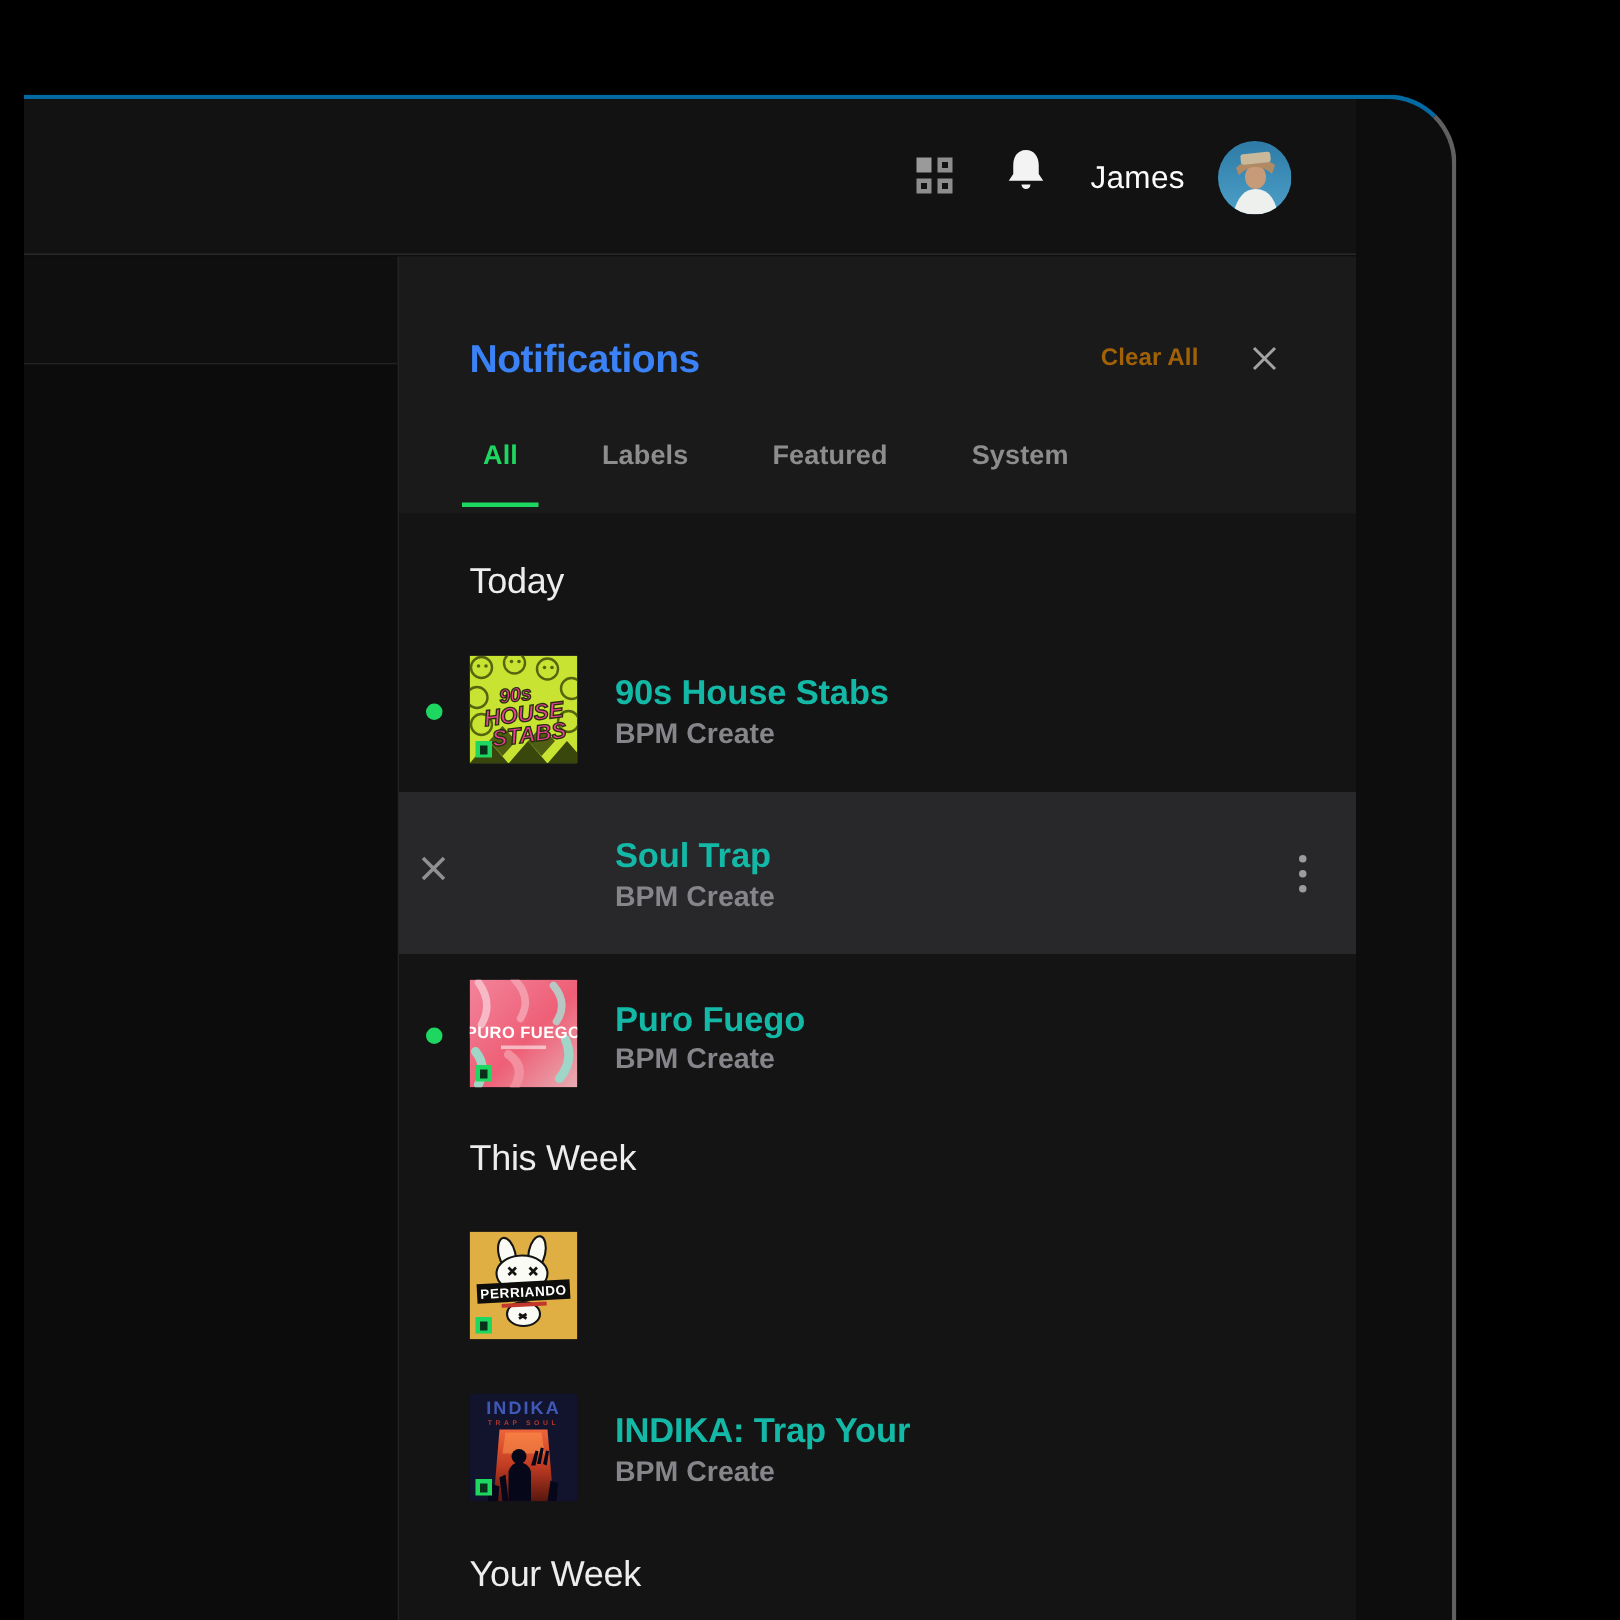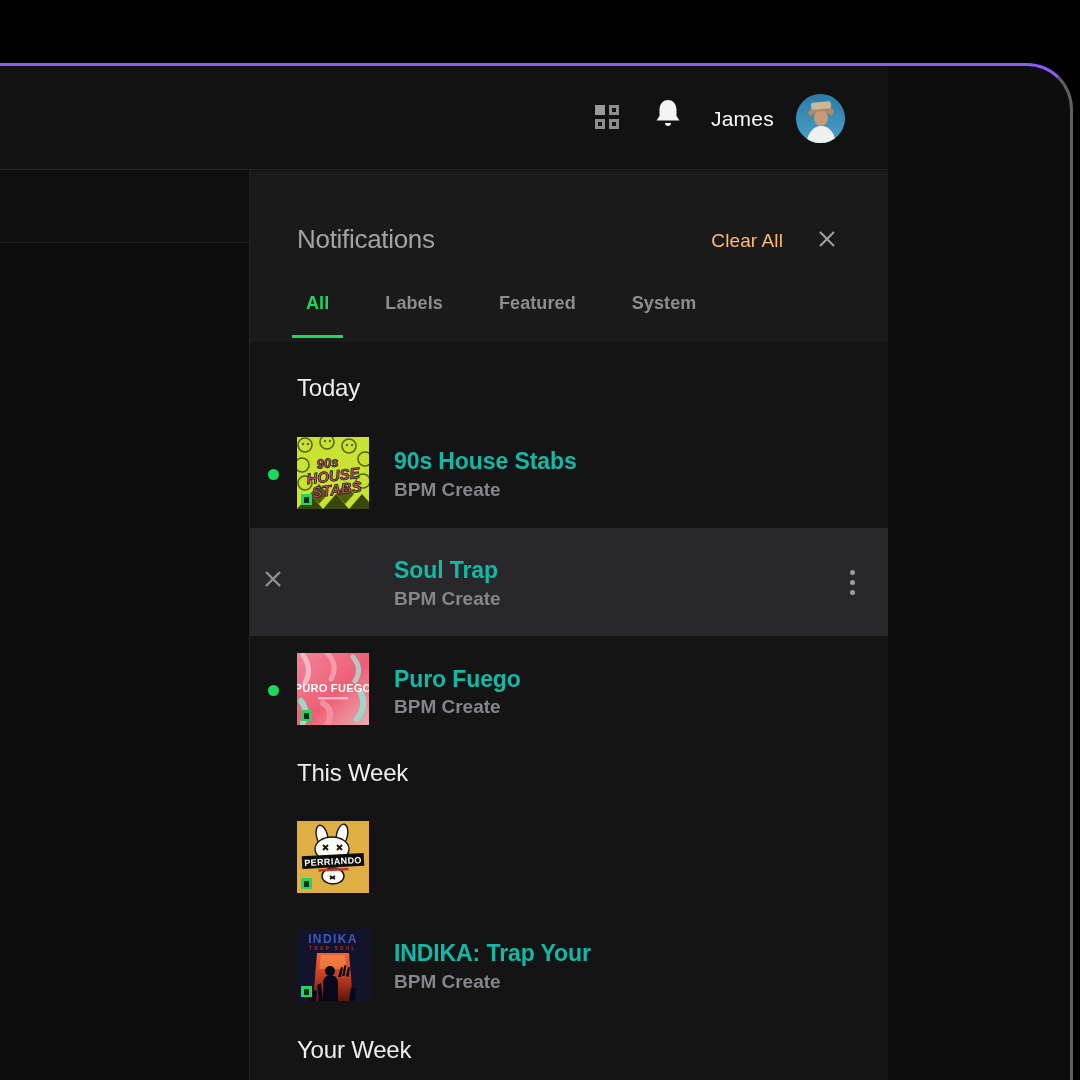--- a/index.html
+++ b/index.html
@@ -1,22 +1,22 @@
 <!DOCTYPE html>
 <html><head>
 <meta charset="utf-8">
 <style>
   * { margin:0; padding:0; box-sizing:border-box; }
   html,body { width:1080px; height:1080px; background:#000; overflow:hidden;
               font-family:"Liberation Sans", sans-serif; }
   body { position:relative; }
 
   
-  .window { position:absolute; left:0; top:63px; width:1073px; height:1017px;
-            background:#0d0d0e; border-top:3px solid #8b5cf6; border-right:3px solid #606060;
+  .window { position:absolute; left:16px; top:63px; width:955px; height:1017px;
+            background:#0d0d0e; border-top:3px solid #0369a1; border-right:3px solid #606060;
             border-top-right-radius:46px; overflow:hidden; }
 
   
   .topbar { position:absolute; left:0; top:0; width:888px; height:104px;
             background:#121213; border-bottom:1px solid #28282a; }
   .apps-grid { position:absolute; left:595px; top:39px; width:24px; height:24px;
                display:grid; grid-template-columns:10px 10px; grid-template-rows:10px 10px; gap:4px; }
   .apps-grid .sq { width:10px; height:10px; background:#9a9a9a; }
   .apps-grid .sq.outline { background:transparent; border:3px solid #8d8d8d; }
   .bell { position:absolute; left:650px; top:30px; width:36px; height:36px; }
@@ -27,24 +27,24 @@
 
   
   .left-pane { position:absolute; left:0; top:105px; width:250px; height:912px;
                background:#0f0f10; border-right:1px solid #242427; }
   .left-pane .hline { position:absolute; left:0; top:71px; width:100%; height:1px; background:#232326; }
   .left-lower { position:absolute; left:0; top:72px; width:100%; bottom:0; background:#0c0c0d; }
 
   
   .panel { position:absolute; left:250px; top:105px; width:638px; height:912px; background:#141415; }
   .panel-header { position:absolute; left:0; top:0; width:100%; height:171px; background:#1a1a1b; }
-  .panel-title { position:absolute; left:47px; top:53px; font-size:26px; font-weight:400;
-                 color:#a3a3a3; letter-spacing:-.3px; }
-  .clear-all { position:absolute; right:105px; top:59px; font-size:19px; font-weight:400;
-               color:#fdba74; letter-spacing:.1px; cursor:pointer; }
+  .panel-title { position:absolute; left:47px; top:53px; font-size:26px; font-weight:700;
+                 color:#3b82f6; letter-spacing:-.3px; }
+  .clear-all { position:absolute; right:105px; top:59px; font-size:16px; font-weight:700;
+               color:#a16207; letter-spacing:.1px; cursor:pointer; }
   .close-x { position:absolute; right:50px; top:57px; width:22px; height:22px; cursor:pointer; }
 
   .tabs { position:absolute; left:42px; top:122px; display:flex; }
   .tab { padding:0 14px 21px 14px; margin-right:28px; font-size:18px; color:#8d8d8d;
          letter-spacing:.1px; border-bottom:3px solid transparent; cursor:pointer;font-weight:bold; }
   .tab.active { color:#1ed760; border-bottom-color:#1ed760; }
 
   .section-header { position:absolute; left:47px; font-size:24px; font-weight:500;
                     color:#ededee; letter-spacing:-.2px; }
 

